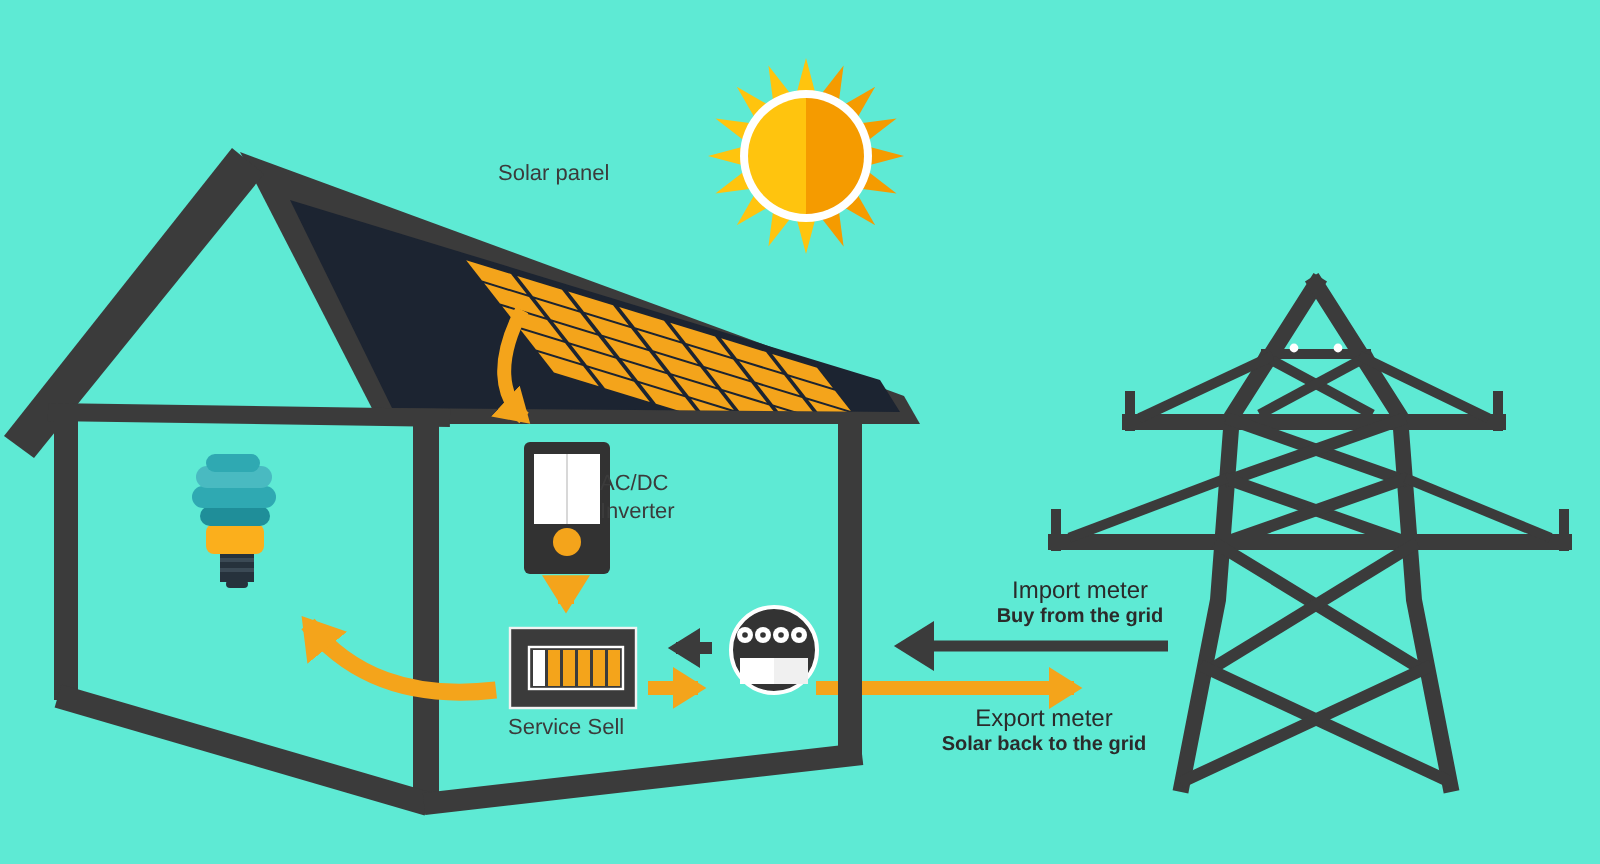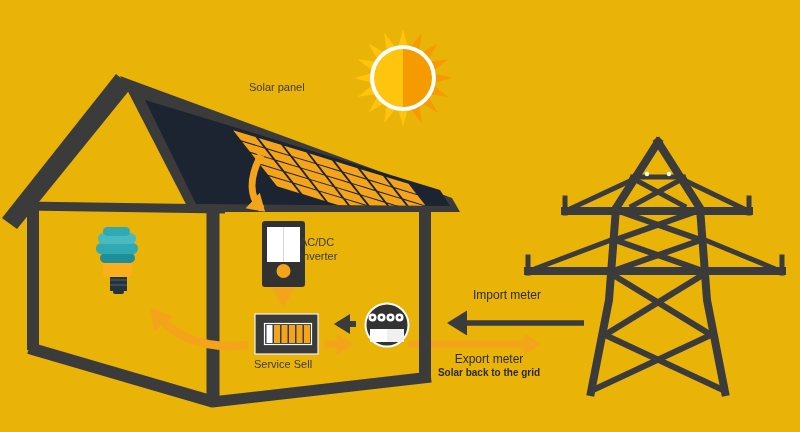--- a/index.html
+++ b/index.html
@@ -1,21 +1,21 @@
 <!DOCTYPE html>
 <html><head>
 <meta charset="utf-8">
 <style>
   html,body{margin:0;padding:0;background:#fff;}
-  .stage{position:relative;width:800px;height:432px;background:#eab308;overflow:hidden;
+  .stage{position:relative;width:800px;height:432px;background:#5eead4;overflow:hidden;
          font-family:"Liberation Sans",sans-serif;}
   .stage svg{position:absolute;left:0;top:0;}
   .label{position:absolute;color:#3b3b3b;line-height:1.25;white-space:nowrap;}
   .lbl-sm{font-size:11px;}
-  .flow-block{position:absolute;text-align:center;color:#2b2b2b;}
+  .flow-block{position:absolute;text-align:center;color:#2b2b2b;padding-left:33px;}
   .flow-title{font-size:12px;}
   .flow-sub{font-size:10px;font-weight:bold;margin-top:1px;}
 </style>
 </head>
 <body>
 
 <div class="stage">
 
 <svg width="800" height="432" viewBox="0 0 800 432">
   <defs>
@@ -203,19 +203,20 @@
 
 <div class="label lbl-sm" style="left:249px;top:81px;">Solar panel</div>
 <div class="label lbl-sm" style="left:300px;top:236px;">
   <div>AC/DC</div>
   <div>Inverter</div>
 </div>
 <div class="label lbl-sm" style="left:254px;top:358px;">Service Sell</div>
 
 <div class="flow-block" style="left:432px;top:288px;width:150px;">
   <div class="flow-title">Import meter</div>
+  <div class="flow-sub">Buy from the grid</div>
 </div>
 <div class="flow-block" style="left:414px;top:352px;width:150px;">
   <div class="flow-title">Export meter</div>
   <div class="flow-sub">Solar back to the grid</div>
 </div>
 
 </div>
 
 </body></html>

